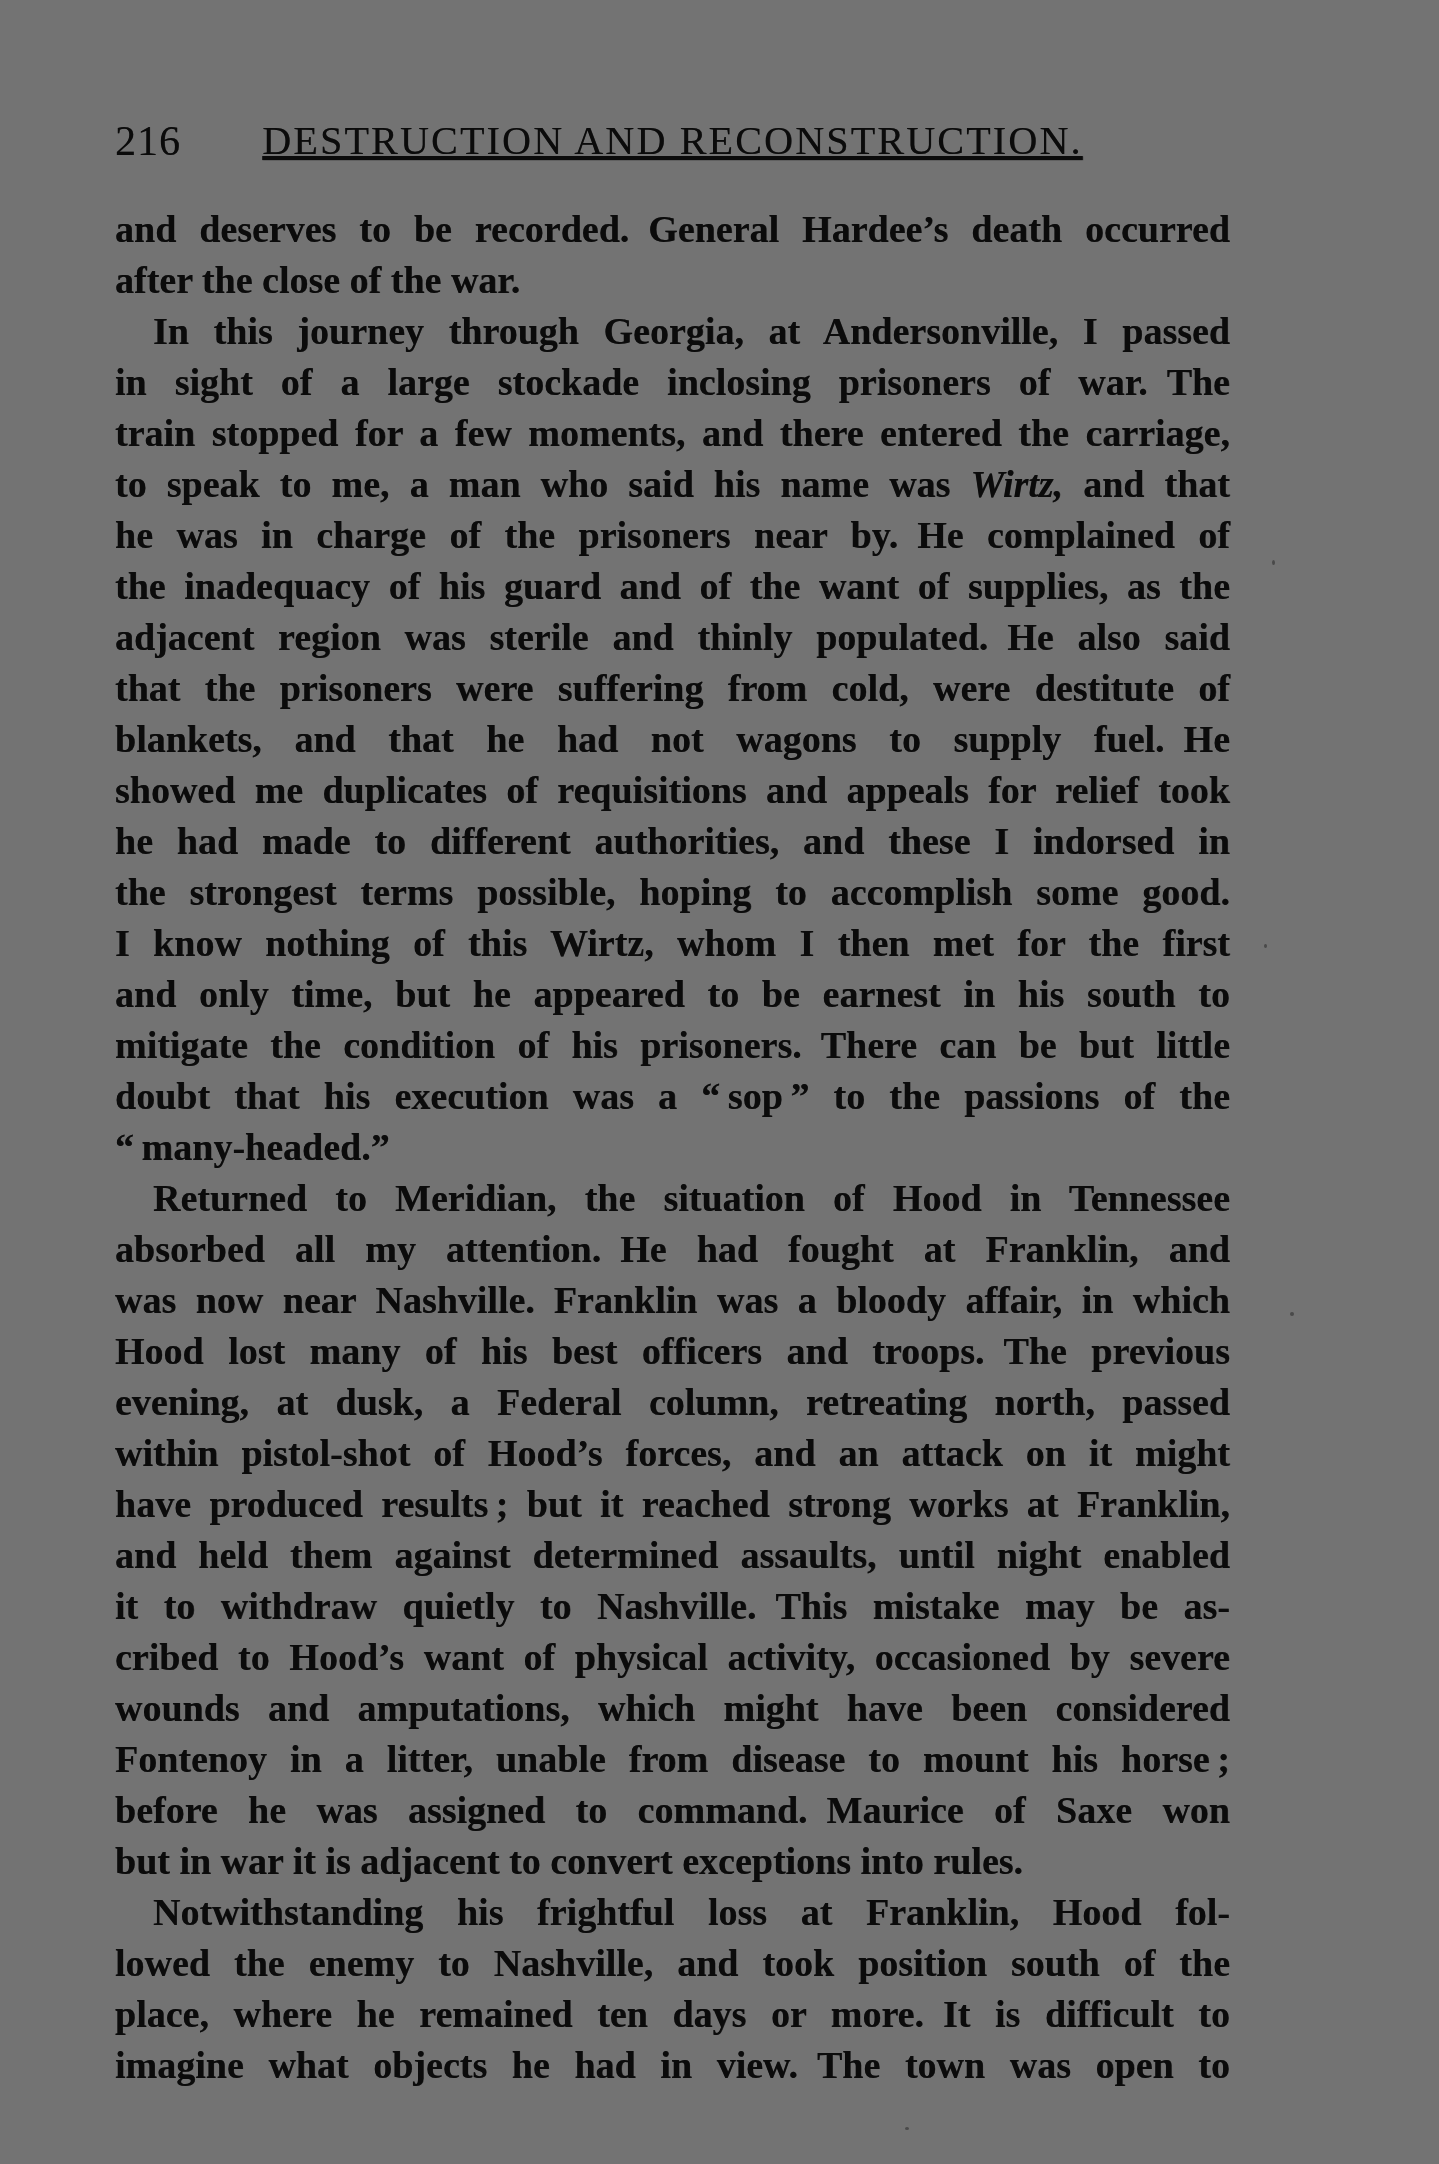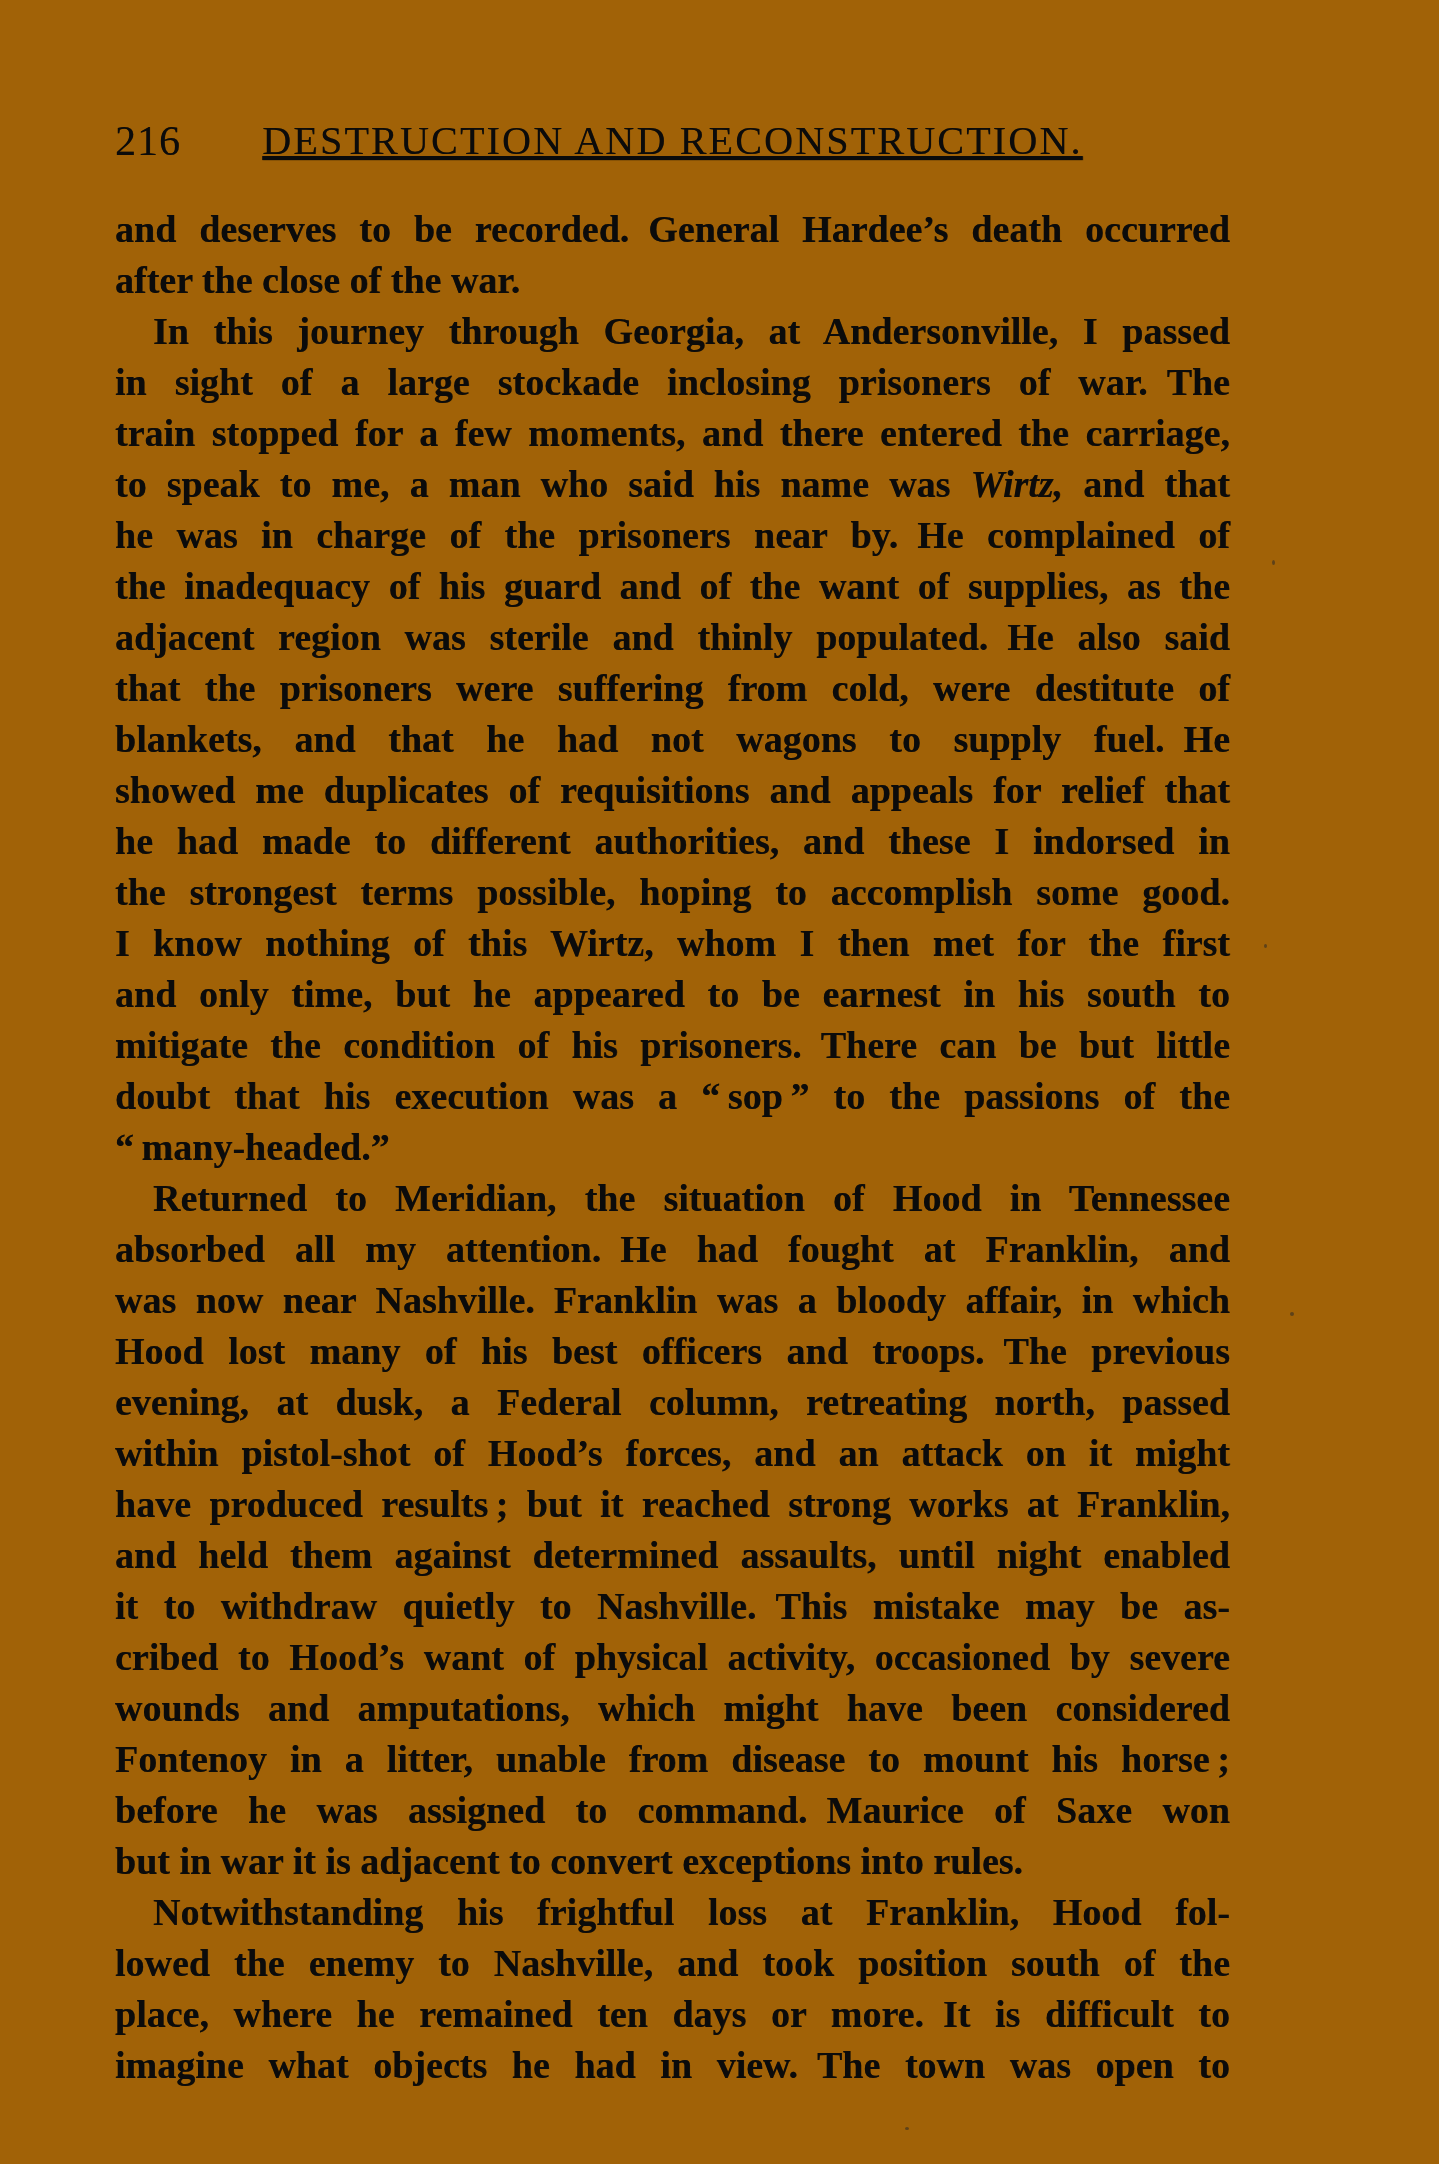--- a/index.html
+++ b/index.html
@@ -4,21 +4,21 @@
 <style>
   html, body {
     margin: 0;
     padding: 0;
     background: #ffffff;
   }
   .page {
     position: relative;
     width: 1439px;
     height: 2164px;
-    background: #a16207;
+    background: #737373;
     overflow: hidden;
     font-family: "Liberation Serif", "DejaVu Serif", serif;
     color: #0b0b0b;
   }
   .pagehead {
     position: absolute;
     top: 118px;
     left: 115px;
     width: 1115px;
     height: 52px;
@@ -87,21 +87,21 @@
       <div class="line para-end">after the close of the war.</div>
       <div class="line indent">In this journey through Georgia, at Andersonville, I passed</div>
       <div class="line">in sight of a large stockade inclosing prisoners of war. The</div>
       <div class="line">train stopped for a few moments, and there entered the carriage,</div>
       <div class="line">to speak to me, a man who said his name was <em>Wirtz,</em> and that</div>
       <div class="line">he was in charge of the prisoners near by. He complained of</div>
       <div class="line">the inadequacy of his guard and of the want of supplies, as the</div>
       <div class="line">adjacent region was sterile and thinly populated. He also said</div>
       <div class="line">that the prisoners were suffering from cold, were destitute of</div>
       <div class="line">blankets, and that he had not wagons to supply fuel. He</div>
-      <div class="line">showed me duplicates of requisitions and appeals for relief that</div>
+      <div class="line">showed me duplicates of requisitions and appeals for relief took</div>
       <div class="line">he had made to different authorities, and these I indorsed in</div>
       <div class="line">the strongest terms possible, hoping to accomplish some good.</div>
       <div class="line">I know nothing of this Wirtz, whom I then met for the first</div>
       <div class="line">and only time, but he appeared to be earnest in his south to</div>
       <div class="line">mitigate the condition of his prisoners. There can be but little</div>
       <div class="line">doubt that his execution was a “ sop ” to the passions of the</div>
       <div class="line para-end">“ many-headed.”</div>
       <div class="line indent">Returned to Meridian, the situation of Hood in Tennessee</div>
       <div class="line">absorbed all my attention. He had fought at Franklin, and</div>
       <div class="line">was now near Nashville. Franklin was a bloody affair, in which</div>

